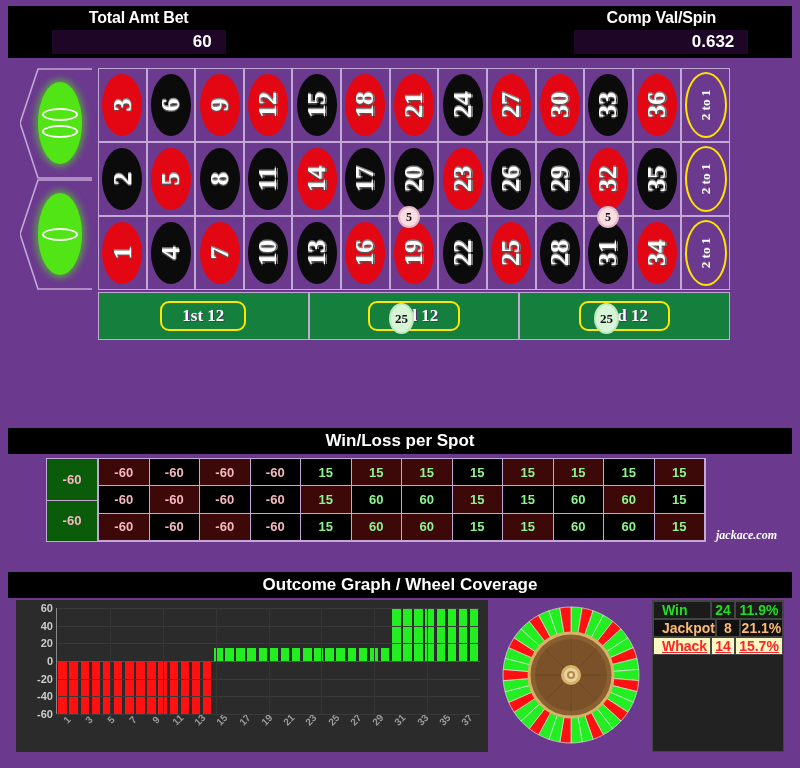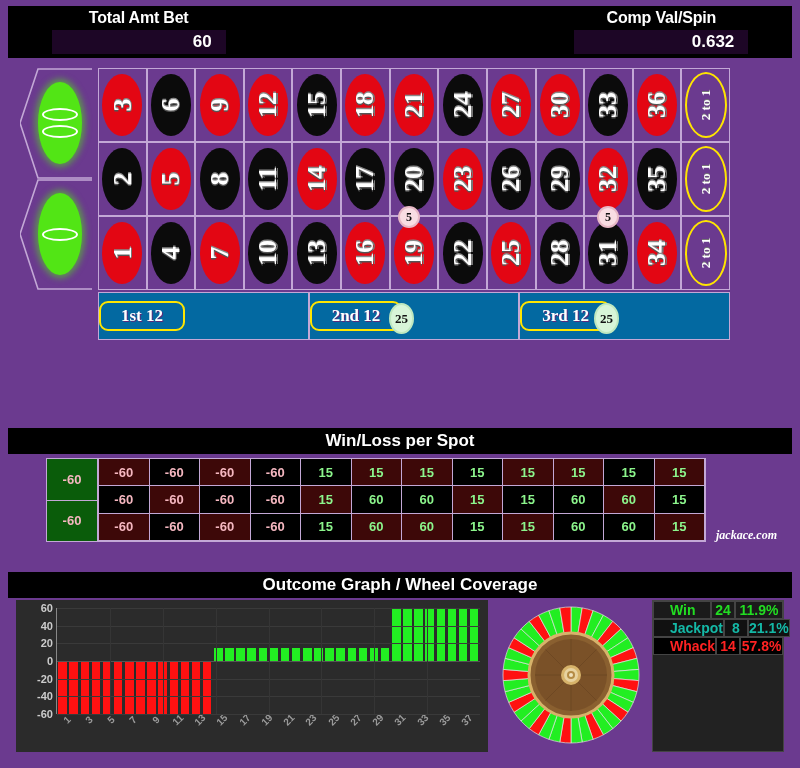--- a/index.html
+++ b/index.html
@@ -101,22 +101,22 @@
     white-space:nowrap;
     text-shadow:1px 0 0 #777;
   }
 
   
   .dozen-row {
     position:absolute; left:98px; top:232px; width:632px; height:48px;
     display:grid; grid-template-columns:repeat(3,1fr);
   }
   .dozen-cell {
-    border:1.5px solid #c3a8d6; background:#0369a1;
-    display:flex; align-items:center; 
+    border:1.5px solid #c3a8d6; background:#15803d;
+    display:flex; align-items:center; justify-content:center;
     position:relative;
   }
   .pill {
     border:2.5px solid #ffe500; border-radius:9px;
     padding:3px 20px;
     color:#fff; font-weight:bold; font-size:17px;
     font-family:"Liberation Serif", serif;
     text-shadow:1px 1px 0 #5a2a7a;
     white-space:nowrap;
   }
@@ -251,26 +251,26 @@
     height:34px; line-height:34px; text-align:center;
     color:#fff; font-size:16px; font-weight:bold;
     background:#222;
   }
   .cov-row { flex:1; display:flex; align-items:stretch; }
   .cov-c {
     display:flex; align-items:center;
     font-size:14px; font-weight:bold;
     border:1px solid #444;
   }
-  .cov-c.label { flex:0 0 58px; padding-left:16px; }
+  .cov-c.label { flex:0 0 58px; padding-left:8px; }
   .cov-c.num { flex:0 0 24px; justify-content:center; }
   .cov-c.pct { flex:1; justify-content:center; }
   .cov-row.win .cov-c { color:#22dd22; background:#1b1b1b; }
-  .cov-row.jackpot .cov-c { color:#14b8a6; background:#111; }
-  .cov-row.whack .cov-c { color:#ff2222; background:#000000; }
+  .cov-row.jackpot .cov-c { color:#fdba74; background:#111; }
+  .cov-row.whack .cov-c { color:#ff2222; background:#fef9c3;text-decoration:underline; }
 </style>
 </head>
 <body>
 
 <div id="header-bar">
     <div class="stat-cell">
       <div class="stat-title">Total Amt Bet</div>
       <div class="stat-valuebox">
         <div class="stat-value">60</div>
       </div>
@@ -795,17 +795,17 @@
           <div class="cov-c pct">11.9%</div>
         </div>
         <div class="cov-row jackpot">
           <div class="cov-c label">Jackpot</div>
           <div class="cov-c num">8</div>
           <div class="cov-c pct">21.1%</div>
         </div>
         <div class="cov-row whack">
           <div class="cov-c label">Whack</div>
           <div class="cov-c num">14</div>
-          <div class="cov-c pct">57.8%</div>
+          <div class="cov-c pct">15.7%</div>
         </div>
       </div>
   </div>
 </div>
 
 </body></html>

